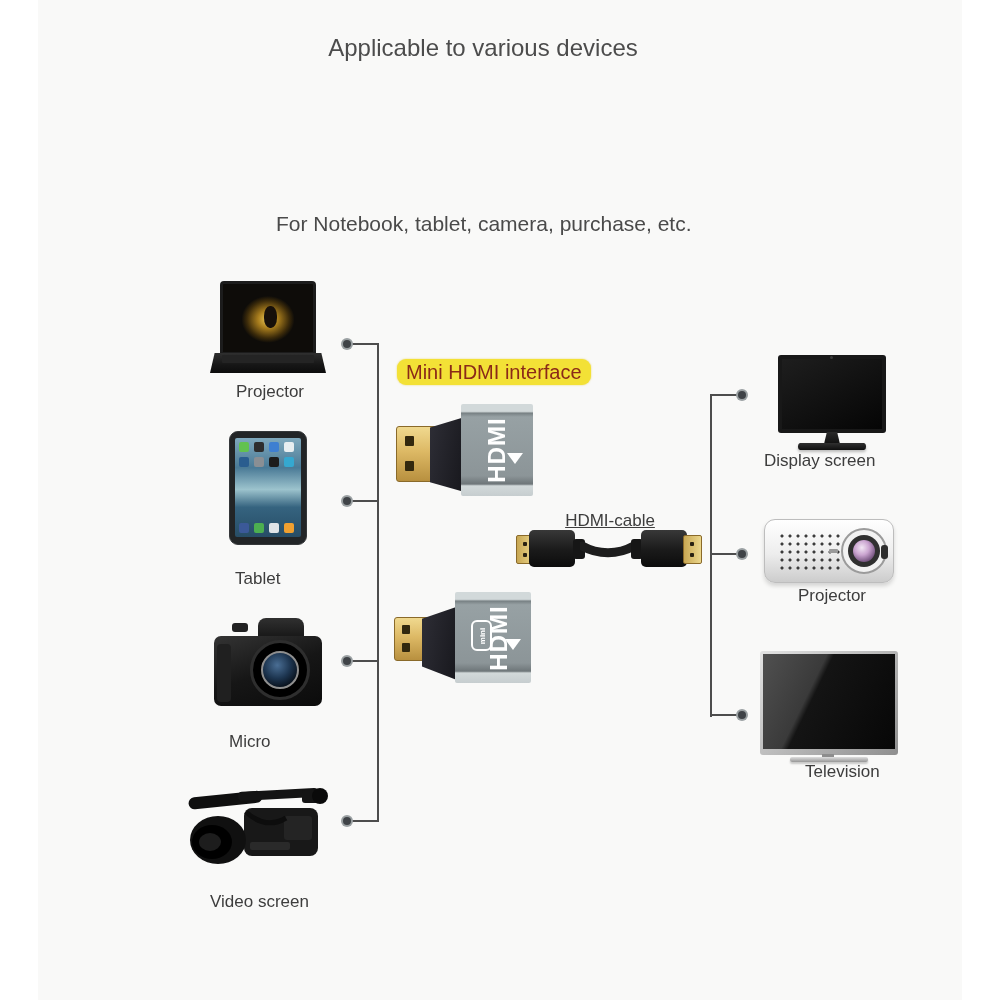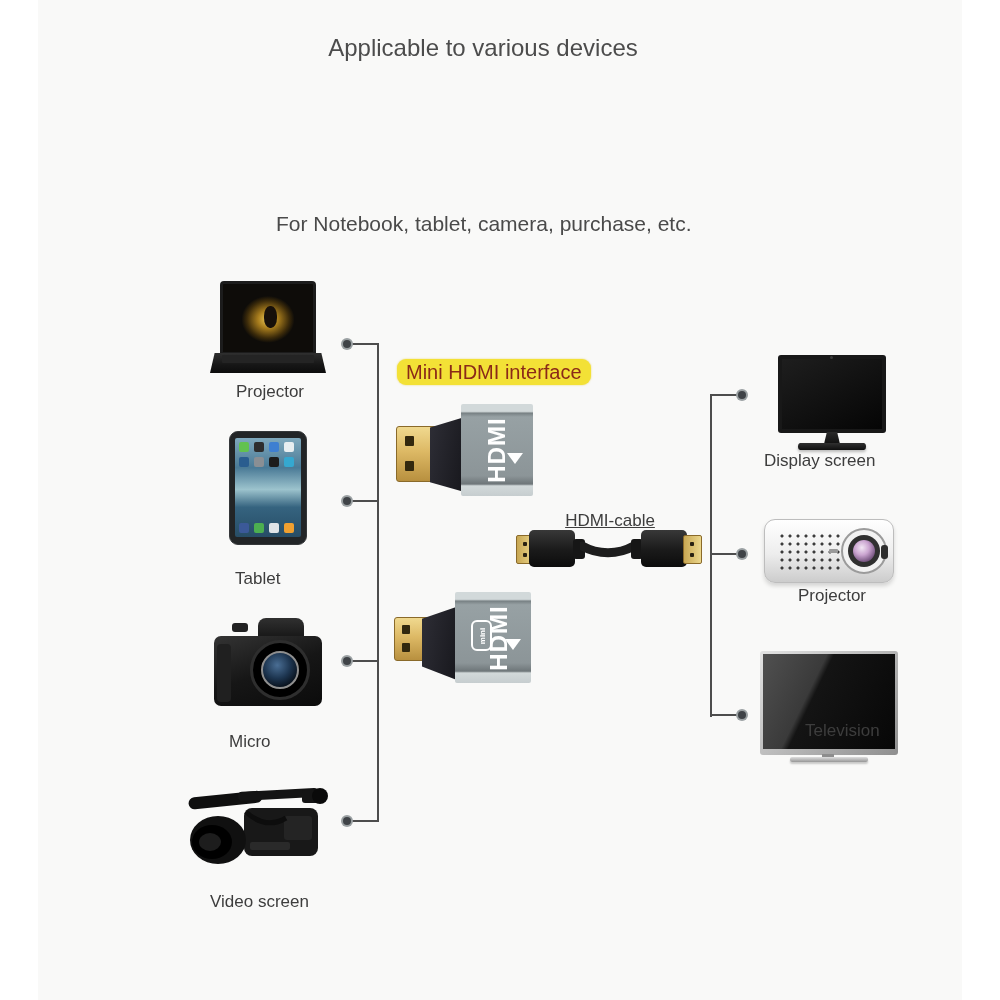--- a/index.html
+++ b/index.html
@@ -280,16 +280,16 @@
   </div>
   <div class="abs dev-label" style="left:760px;top:586px;">Projector</div>
 
   <div class="abs" style="left:722px;top:651px;width:138px;height:113px;">
     <div class="abs tv-shell">
       <div class="tv-screen"></div>
     </div>
     <div class="abs tv-post"></div>
     <div class="abs tv-base"></div>
   </div>
-  <div class="abs dev-label" style="left:767px;top:721px;">Television</div>
+  <div class="abs dev-label" style="left:767px;top:762px;">Television</div>
 
 
 </div>
 
 </body></html>

